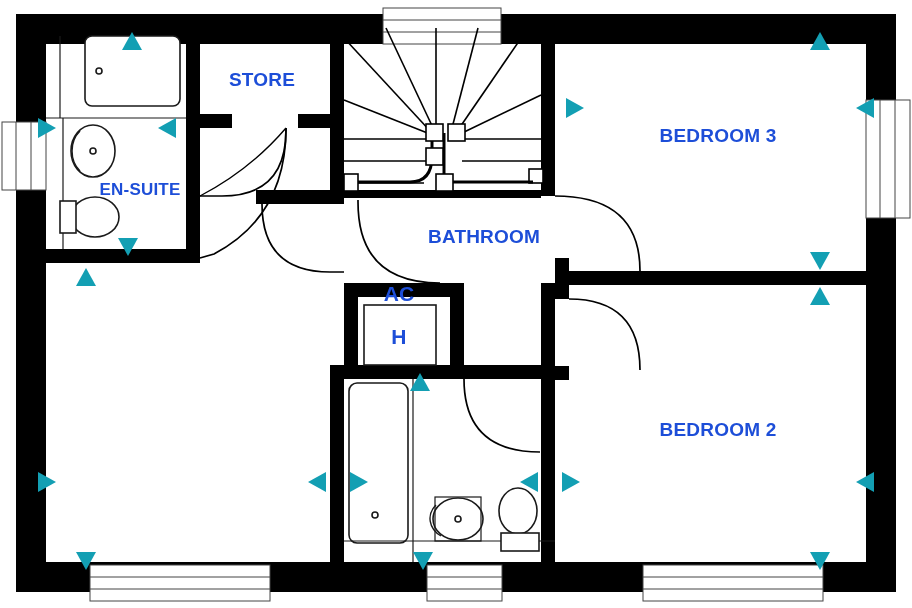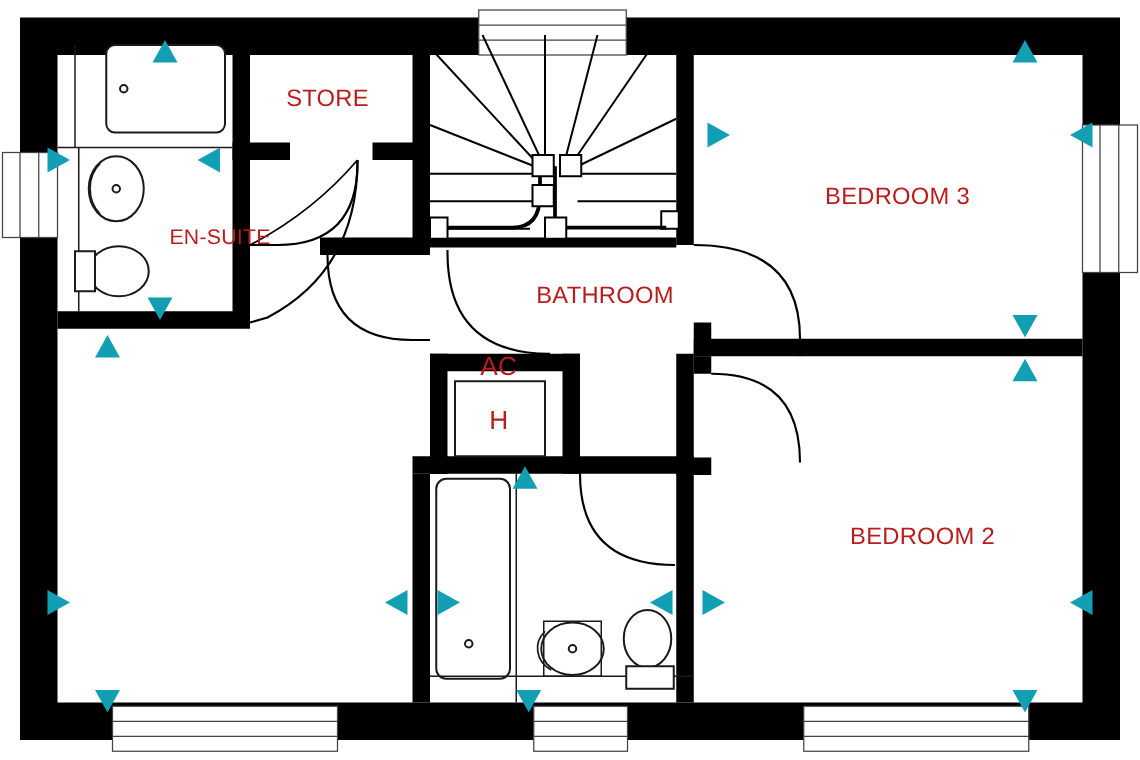--- a/index.html
+++ b/index.html
@@ -19,22 +19,22 @@
     position: absolute;
     left: 0;
     top: 0;
     width: 912px;
     height: 608px;
     display: block;
   }
   .room-label {
     position: absolute;
     font-family: "Liberation Sans", sans-serif;
-    font-weight: normal;
-    color: #b91c1c;
+    font-weight: bold;
+    color: #1d4ed8;
     white-space: nowrap;
     transform: translate(-50%, -50%);
     letter-spacing: 0.2px;
     user-select: none;
   }
   .lbl-lg { font-size: 19px; }
   .lbl-md { font-size: 17px; }
   .lbl-sm { font-size: 21px; }
 </style>
 </head>
@@ -249,29 +249,29 @@
 
       <polygon points="176,118 158,128 176,138"></polygon>
       <polygon points="874,98 856,108 874,118"></polygon>
       <polygon points="326,472 308,482 326,492"></polygon>
       <polygon points="538,472 520,482 538,492"></polygon>
       <polygon points="874,472 856,482 874,492"></polygon>
     </g>
 
   </svg>
 
-  <div class="room-label lbl-md" style="left:140px; top:190px;margin-left:36px;">EN-SUITE</div>
+  <div class="room-label lbl-md" style="left:140px; top:190px;">EN-SUITE</div>
 
   <div class="room-label lbl-lg" style="left:262px; top:80px;">STORE</div>
 
-  <div class="room-label lbl-lg" style="left:718px; top:158px;">BEDROOM 3</div>
+  <div class="room-label lbl-lg" style="left:718px; top:136px;">BEDROOM 3</div>
 
   <div class="room-label lbl-lg" style="left:484px; top:237px;">BATHROOM</div>
 
   <div class="room-label lbl-sm" style="left:399px; top:294px;">AC</div>
 
   <div class="room-label lbl-sm" style="left:399px; top:337px;">H</div>
 
 
-  <div class="room-label lbl-lg" style="left:718px; top:430px;margin-left:20px;">BEDROOM 2</div>
+  <div class="room-label lbl-lg" style="left:718px; top:430px;">BEDROOM 2</div>
 
 
 </div>
 
 </body></html>

